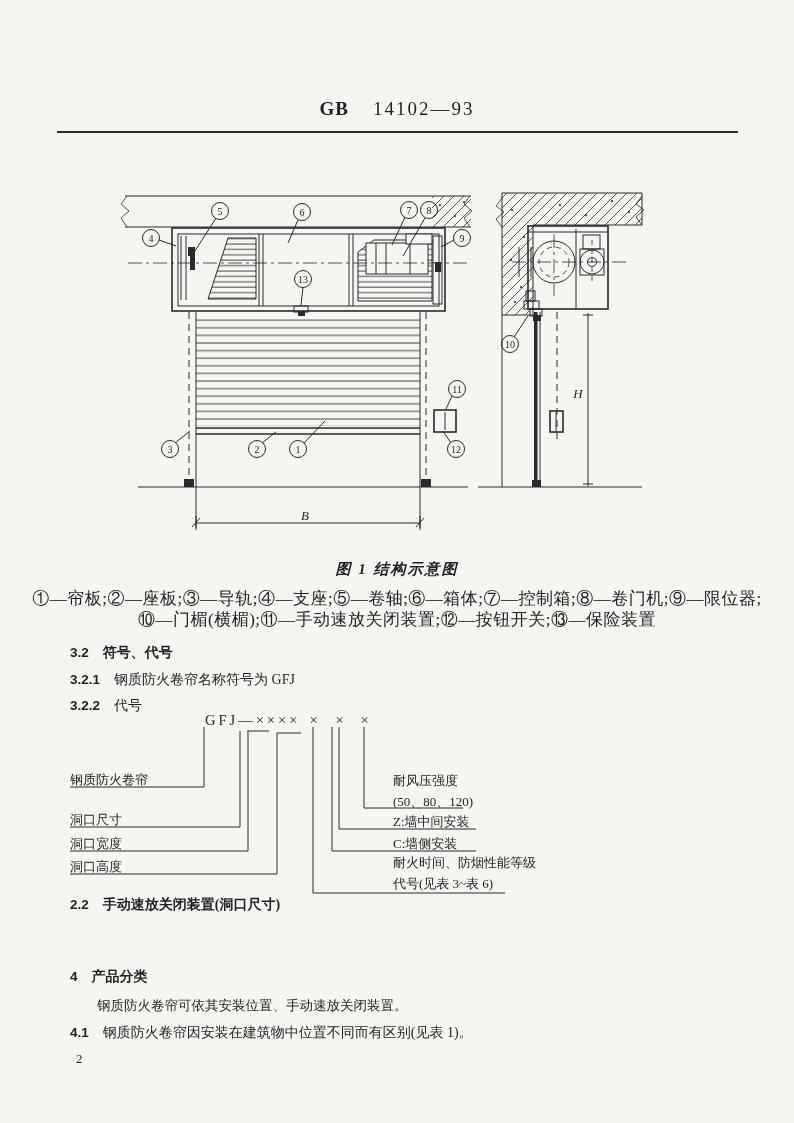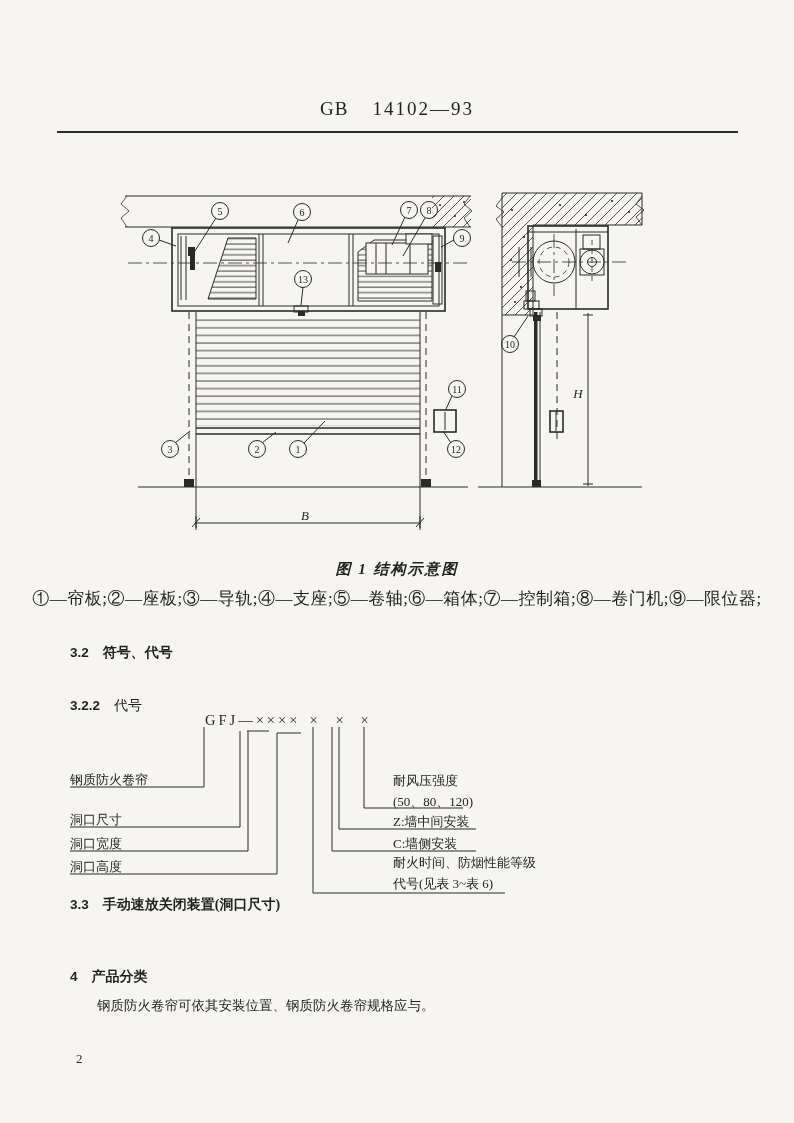--- a/index.html
+++ b/index.html
@@ -1,21 +1,21 @@
 <!DOCTYPE html>
 <html><head>
 <meta charset="utf-8">
 <style>
   html,body{margin:0;padding:0;background:#d9d8d4;}
   .page{position:relative;width:794px;height:1123px;margin:0 auto;background:#f6f5f1;overflow:hidden;
         font-family:"Liberation Serif","DejaVu Serif",serif;color:#1f1f1f;}
   .abs{position:absolute;}
   .ctr{width:794px;text-align:center;left:0;}
   .hdr{font-size:19px;letter-spacing:2px;}
-  .hdr .org{font-weight:normal;letter-spacing:1px;margin-right:24px;}
+  .hdr .org{font-weight:bold;letter-spacing:1px;margin-right:24px;}
   .rule{position:absolute;left:57px;top:131px;width:681px;height:2px;background:#2c2c2c;}
   .cap{font-size:15px;font-weight:bold;letter-spacing:2px;font-style:italic;}
   .leg{font-size:17px;letter-spacing:0.5px;text-align:center;}
   .sec{font-size:14px;white-space:nowrap;}
   .sec .num{font-weight:bold;font-family:"Liberation Sans","DejaVu Sans",sans-serif;margin-right:14px;font-size:13.5px;}
   .sec .ttl{font-weight:bold;}
   .sec .txt{font-weight:normal;}
   .para{font-size:13.5px;line-height:26px;text-indent:2em;text-align:justify;}
   .pgnum{font-size:13px;}
   svg{position:absolute;left:0;}
@@ -224,23 +224,27 @@
       <g>
           <path d="M303,287 L301,305"></path>
           <circle cx="303" cy="279" r="8.5"></circle>
           <text class="callout-t" x="303" y="282.5" text-anchor="middle" stroke="none">13</text>
         </g>
     </g>
   </svg>
 
   <div class="abs ctr cap" style="top:560px;">图 1  结构示意图</div>
   <div class="abs ctr leg" style="top:587px;">①—帘板;②—座板;③—导轨;④—支座;⑤—卷轴;⑥—箱体;⑦—控制箱;⑧—卷门机;⑨—限位器;</div>
+  <div class="abs ctr leg" style="top:608px;">⑩—门楣(横楣);⑪—手动速放关闭装置;⑫—按钮开关;⑬—保险装置</div>
 
   <div class="abs sec" style="top:644px;left:70px;">
     <span class="num">3.2</span><span class="ttl">符号、代号</span>
+  </div>
+  <div class="abs sec" style="top:671px;left:70px;">
+    <span class="num">3.2.1</span><span class="txt">钢质防火卷帘名称符号为 GFJ</span>
   </div>
   <div class="abs sec" style="top:697px;left:70px;">
     <span class="num">3.2.2</span><span class="txt">代号</span>
   </div>
 
   <svg style="top:700px;" width="794" height="200" viewBox="0 0 794 200">
     <g>
       <text class="code" x="205" y="25">GFJ—××××</text>
       <text class="code" x="315" y="25" text-anchor="middle">×</text>
       <text class="code" x="341" y="25" text-anchor="middle">×</text>
@@ -265,22 +269,25 @@
       <text class="lbl" x="393" y="85">耐风压强度</text>
       <text class="lbl" x="393" y="106">(50、80、120)</text>
       <text class="lbl" x="393" y="126">Z:墙中间安装</text>
       <text class="lbl" x="393" y="148">C:墙侧安装</text>
       <text class="lbl" x="393" y="167">耐火时间、防烟性能等级</text>
       <text class="lbl" x="393" y="188">代号(见表 3~表 6)</text>
     </g>
   </svg>
 
   <div class="abs sec" style="top:896px;left:70px;">
-    <span class="num">3.3</span><span class="ttl">手动速放关闭装置(洞口尺寸)</span>
+    <span class="num">2.2</span><span class="ttl">手动速放关闭装置(洞口尺寸)</span>
   </div>
 
   <div class="abs sec" style="top:968px;left:70px;">
     <span class="num">4</span><span class="ttl">产品分类</span>
   </div>
-  <div class="abs para" style="top:993px;left:70px;width:676px;">钢质防火卷帘可依其安装位置、钢质防火卷帘规格应与。</div>
+  <div class="abs para" style="top:993px;left:70px;width:676px;">钢质防火卷帘可依其安装位置、手动速放关闭装置。</div>
+  <div class="abs sec" style="top:1024px;left:70px;">
+    <span class="num">4.1</span><span class="txt">钢质防火卷帘因安装在建筑物中位置不同而有区别(见表 1)。</span>
+  </div>
 
   <div class="abs pgnum" style="top:1051px;left:76px;">2</div>
 </div>
 
 </body></html>

